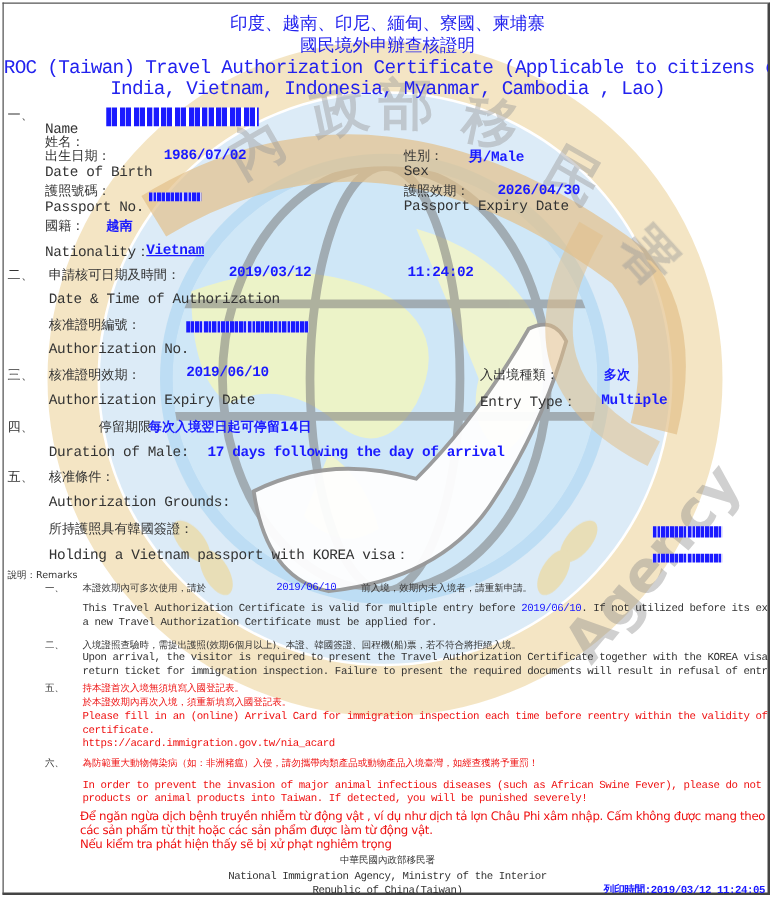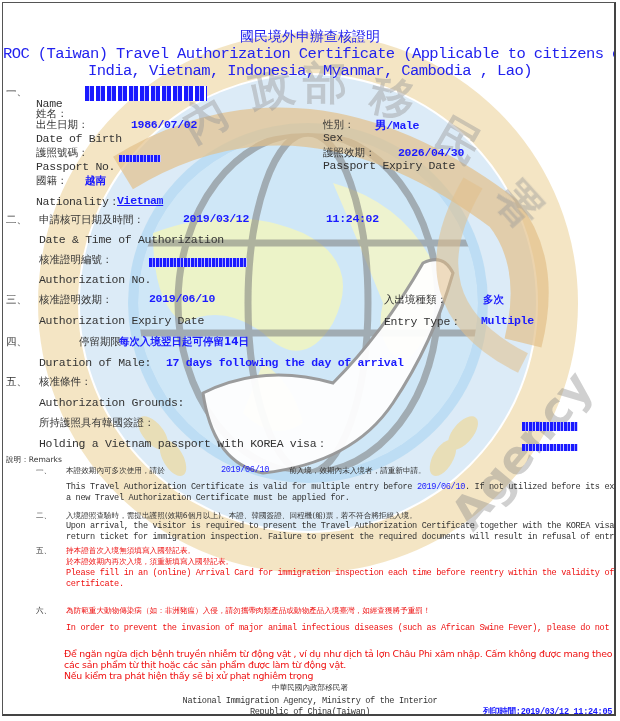--- a/index.html
+++ b/index.html
@@ -74,20 +74,21 @@
       <text x="190" y="140" transform="rotate(-30 190 140)">內</text>
       <text x="250" y="105" transform="rotate(-12 250 105)">政</text>
       <text x="300" y="95">部</text>
       <text x="365" y="105" transform="rotate(12 365 105)">移</text>
       <text x="430" y="140" transform="rotate(30 430 140)">民</text>
       <text x="490" y="195" transform="rotate(48 490 195)">署</text>
     </g>
     <text x="470" y="530" transform="rotate(-50 470 530)" fill="#8a8a8a" opacity="0.4" font-family="DejaVu Sans, sans-serif" font-weight="bold" font-size="46">Agency</text>
   </svg>
 
+  <div class="abs title-cn" style="left:0;width:614px;text-align:center;top:7px;">印度、越南、印尼、緬甸、寮國、柬埔寨</div>
   <div class="abs title-cn" style="left:0;width:614px;text-align:center;top:25px;">國民境外申辦查核證明</div>
   <div class="abs title-en" style="left:0;width:614px;text-align:center;top:42px;">ROC (Taiwan) Travel Authorization Certificate  (Applicable to citizens of</div>
   <div class="abs title-en" style="left:0;width:614px;text-align:center;top:59px;">India, Vietnam, Indonesia, Myanmar, Cambodia , Lao)</div>
 
   <div class="abs lblcn" style="left:3px;top:82px;">一、</div>
   <div class="abs lblcn" style="left:33px;top:81px;margin-top:23px;">姓名：</div>
   <div class="abs lbl" style="left:33px;top:94px;">Name</div>
   <div class="abs" style="left:82px;top:83px;"><span class="name-pix" style="width:122px;"></span></div>
 
   <div class="abs lblcn" style="left:33px;top:115px;">出生日期：</div>
@@ -157,24 +158,26 @@
   <div class="abs smcn" style="left:33px;top:508px;">二、</div>
   <div class="abs smcn" style="left:63px;top:508px;">入境證照查驗時，需提出護照(效期6個月以上)、本證、韓國簽證、回程機(船)票，若不符合將拒絕入境。</div>
   <div class="abs sm" style="left:63px;top:518px;">Upon arrival, the visitor is required to present the Travel Authorization Certificate together with the KOREA visa, and</div>
   <div class="abs sm" style="left:63px;top:529px;">return ticket for immigration inspection. Failure to present the required documents will result in refusal of entry.</div>
 
   <div class="abs smcn" style="left:33px;top:543px;">五、</div>
   <div class="abs smredcn" style="left:63px;top:543px;">持本證首次入境無須填寫入國登記表。</div>
   <div class="abs smredcn" style="left:63px;top:554px;">於本證效期內再次入境，須重新填寫入國登記表。</div>
   <div class="abs smred" style="left:63px;top:565px;">Please fill in an (online) Arrival Card for immigration inspection each time before reentry within the validity of this</div>
   <div class="abs smred" style="left:63px;top:576px;">certificate.</div>
+  <div class="abs smred" style="left:63px;top:587px;">https://acard.immigration.gov.tw/nia_acard</div>
 
   <div class="abs smcn" style="left:33px;top:603px;">六、</div>
   <div class="abs smredcn" style="left:63px;top:603px;">為防範重大動物傳染病（如：非洲豬瘟）入侵，請勿攜帶肉類產品或動物產品入境臺灣，如經查獲將予重罰！</div>
   <div class="abs smred" style="left:63px;top:620px;">In order to prevent the invasion of major animal infectious diseases (such as African Swine Fever), please do not carry meat</div>
+  <div class="abs smred" style="left:63px;top:631px;">products or animal products into Taiwan. If detected, you will be punished severely!</div>
   <div class="abs viet" style="left:61px;top:645px;">Để ngăn ngừa dịch bệnh truyền nhiễm từ động vật , ví dụ như dịch tả lợn Châu Phi xâm nhập. Cấm không được mang theo</div>
   <div class="abs viet" style="left:61px;top:656px;">các sản phẩm từ thịt hoặc các sản phẩm được làm từ động vật.</div>
   <div class="abs viet" style="left:61px;top:667px;">Nếu kiểm tra phát hiện thấy sẽ bị xử phạt nghiêm trọng</div>
 
   <div class="abs smcn" style="left:0;width:614px;text-align:center;top:680px;">中華民國內政部移民署</div>
   <div class="abs sm" style="left:0;width:614px;text-align:center;top:693px;">National Immigration Agency,  Ministry of the Interior</div>
   <div class="abs sm" style="left:0;width:614px;text-align:center;top:704px;">Republic of China(Taiwan)</div>
   <div class="abs sm" style="right:2px;top:703px;color:#1a1aff;font-weight:bold;">列印時間:2019/03/12 11:24:05</div>
 </div>
 

